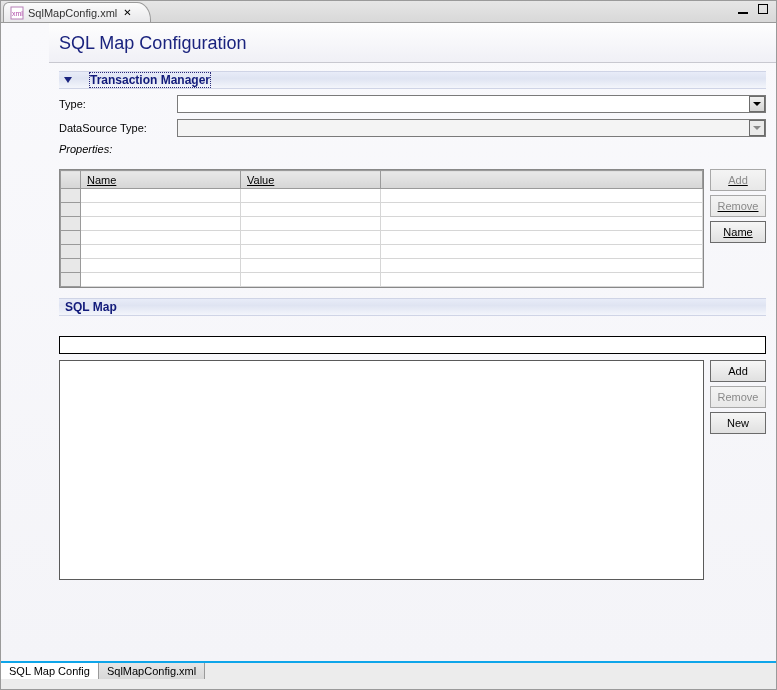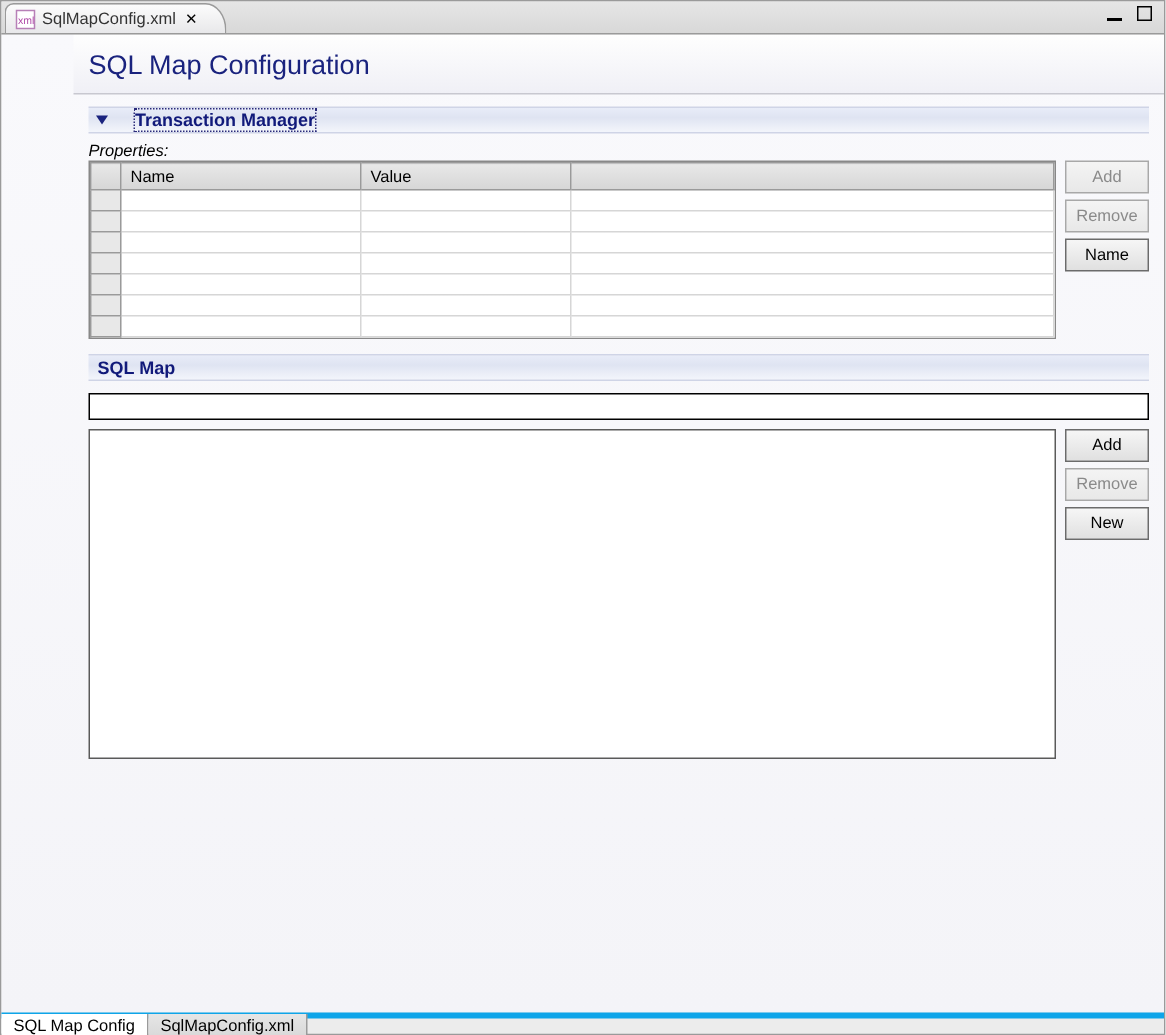--- a/index.html
+++ b/index.html
@@ -150,21 +150,22 @@
     border-top:4px solid #000;
   }
   .combo.disabled .combo-btn { background: #eaeaea; }
   .combo.disabled .combo-arrow { border-top-color:#888; }
 
   .props-label { margin-top:6px;font-style:italic; }
 
   .props-area {
     display: flex;
     gap: 6px;
-    margin-top: 0;
+    margin-top: 14px;
+    text-decoration: underline;
   }
   .props-table {
     flex: 1;
     border: 1px solid #888;
   }
   table.grid {
     width: 100%;
     border-collapse: collapse;
     table-layout: fixed;
   }
@@ -205,21 +206,21 @@
     display:flex; align-items:center; justify-content:center;
     cursor: default;
   }
   .btn.disabled {
     color: #8a8a8a;
     background: linear-gradient(#f4f4f4,#e8e8e8);
     border-color: #a8a8a8;
   }
 
   .sqlmap-header {
-    margin: 10px 10px 0 10px;
+    margin: 10px 10px 12px 10px;
     background: linear-gradient(#e8ecf8,#dfe4f2 40%,#f3f5fb);
     border: 1px solid #cfd4e6;
     border-left:none; border-right:none;
     height: 18px;
     display:flex; align-items:center;
     padding-left: 6px;
     font-weight: bold;
     color:#111a7a;
     font-size: 12px;
   }
@@ -238,25 +239,25 @@
   }
   .listbox {
     flex: 1;
     height: 220px;
     border: 1px solid #5a5a5a;
     background: #fff;
   }
 
   
   .bottom-tabs {
-    height: 14px;
-    border-top: 4px solid #0ea5e9;
+    height: 28px;
+    border-top: 2px solid #0ea5e9;
     background: #ececec;
     display: flex;
-    align-items: center;
+    align-items: flex-start;
   }
   .btab {
     border-right: 1px solid #9a9a9a;
     padding: 2px 8px;
     font-size: 11px;
     display:flex; align-items:center;
   }
   .btab.active {
     background: #fff;
   }
@@ -297,20 +298,36 @@
     <div class="section">
       <div class="section-header">
         <span class="twistie">
           <svg width="10" height="10" viewBox="0 0 10 10">
               <polygon points="1,2 9,2 5,8" fill="#1a237e"></polygon>
             </svg>
         </span>
         <span class="section-title dotted">Transaction Manager</span>
       </div>
 
+      <div class="form-row">
+        <div class="form-label">Type:</div>
+        <div class="combo">
+          <div class="combo-btn">
+              <div class="combo-arrow"></div>
+            </div>
+        </div>
+      </div>
+      <div class="form-row">
+        <div class="form-label">DataSource Type:</div>
+        <div class="combo disabled">
+          <div class="combo-btn">
+              <div class="combo-arrow"></div>
+            </div>
+        </div>
+      </div>
       <div class="props-label">Properties:</div>
 
       <div class="props-area">
         <div class="props-table">
           <table class="grid">
             <colgroup>
                 <col style="width:20px">
                 <col style="width:160px">
                 <col style="width:140px">
                 <col>

